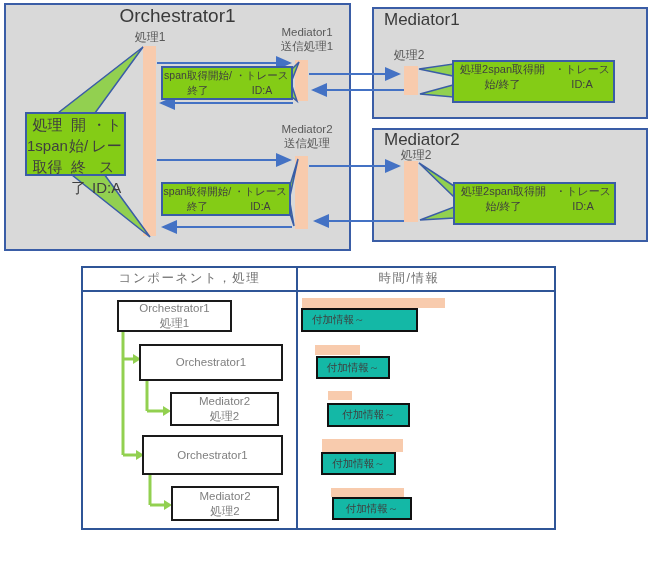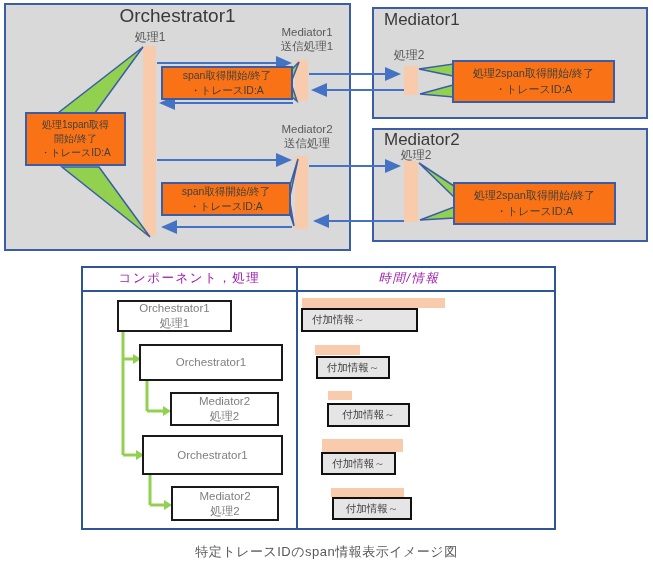--- a/index.html
+++ b/index.html
@@ -24,58 +24,58 @@
   .med1-proc2-label { left:389px; top:47px; width:40px; font-size:12px; }
   .med2-proc2-label { left:396px; top:147px; width:40px; font-size:12px; }
 
   .lifebar { position:absolute; background:#f8cbad; z-index:2; }
   .proc1-bar { left:143px; top:46px; width:13px; height:190px; }
   .m1send-bar { left:295px; top:60px; width:13px; height:41px; }
   .m2send-bar { left:295px; top:156px; width:13px; height:73px; }
   .med1-bar { left:404px; top:66px; width:14px; height:29px; }
   .med2-bar { left:404px; top:161px; width:14px; height:61px; }
 
-  .gcallout { position:absolute; background:#f97316; border:2px solid #3a5da6; z-index:6;
-              color:#3f3f3f; text-align:center; display:flex; flex-direction:column; justify-content:center; }
+  .gcallout { position:absolute; background:#84cc16; border:2px solid #3a5da6; z-index:6;
+              color:#3f3f3f; text-align:center; display:flex; flex-direction:row; justify-content:center; }
   .gcallout div { line-height:1.4; }
   .gbox-a { left:161px; top:66px; width:132px; height:34px; font-size:10.5px; }
   .gbox-b { left:161px; top:182px; width:130px; height:34px; font-size:10.5px; }
-  .gbox-c { left:25px; top:112px; width:101px; height:54px; font-size:10px; }
+  .gbox-c { left:25px; top:112px; width:101px; height:64px; font-size:15px; }
   .gbox-d { left:452px; top:60px; width:163px; height:43px; font-size:11px; }
   .gbox-e { left:453px; top:182px; width:163px; height:43px; font-size:11px; }
 
   
   .overlay { position:absolute; left:0; top:0; z-index:5; pointer-events:none; }
 
   
   .table-box { position:absolute; left:81px; top:266px; width:475px; height:264px; border:2px solid #2f5597; background:#fff; z-index:1; }
   .tbl-divider { position:absolute; left:296px; top:268px; width:2px; height:260px; background:#2f5597; z-index:2; }
   .tbl-header-line { position:absolute; left:83px; top:290px; width:473px; height:2px; background:#2f5597; z-index:2; }
   .tbl-header { position:absolute; top:267px; height:23px; line-height:23px; text-align:center; font-size:12.5px;
-                color:#a21caf; letter-spacing:1.5px; z-index:3;border-radius:10px; }
+                color:#737373; letter-spacing:1.5px; z-index:3;border-radius:10px; }
   .tbl-header-left { left:83px; width:213px; }
-  .tbl-header-right { left:298px; width:222px;font-style:italic; }
+  .tbl-header-right { left:298px; width:222px; }
 
   .tree-box { position:absolute; background:#fff; border:2px solid #1a1a1a; color:#7f7f7f; font-size:11.5px;
               text-align:center; display:flex; flex-direction:column; justify-content:center; z-index:6; }
   .tree-box div { line-height:1.3; white-space:nowrap; }
   .t1 { left:117px; top:300px; width:115px; height:32px; }
   .t2 { left:139px; top:344px; width:144px; height:37px; }
   .t3 { left:170px; top:392px; width:109px; height:34px; }
   .t4 { left:142px; top:435px; width:141px; height:40px; }
   .t5 { left:171px; top:486px; width:108px; height:35px; }
 
   .span-bar { position:absolute; background:#f8cbad; z-index:4; }
   .b1 { left:302px; top:298px; width:143px; height:10px; }
   .b2 { left:315px; top:345px; width:45px; height:10px; }
   .b3 { left:328px; top:391px; width:24px; height:9px; }
   .b4 { left:322px; top:439px; width:81px; height:13px; }
   .b5 { left:331px; top:488px; width:73px; height:9px; }
 
-  .info-box { position:absolute; background:#e5e5e5; border:2px solid #111; color:#3f3f3f; font-size:10.5px;
+  .info-box { position:absolute; background:#14b8a6; border:2px solid #111; color:#3f3f3f; font-size:10.5px;
               display:flex; align-items:center; z-index:6; white-space:nowrap; }
   .i1 { left:301px; top:308px; width:117px; height:24px; padding-left:9px; }
   .i2 { left:316px; top:356px; width:74px; height:23px; justify-content:center; }
   .i3 { left:327px; top:403px; width:83px; height:24px; justify-content:center; }
   .i4 { left:321px; top:452px; width:75px; height:23px; justify-content:center; }
   .i5 { left:332px; top:497px; width:80px; height:23px; justify-content:center; }
 
   .caption { position:absolute; left:0; top:543px; width:653px; text-align:center; font-size:13px;
              color:#595959; letter-spacing:0.5px; z-index:3; }
 </style>
@@ -208,15 +208,14 @@
   <div class="span-bar b3"></div>
   <div class="span-bar b4"></div>
   <div class="span-bar b5"></div>
 
   <div class="info-box i1">付加情報～</div>
   <div class="info-box i2">付加情報～</div>
   <div class="info-box i3">付加情報～</div>
   <div class="info-box i4">付加情報～</div>
   <div class="info-box i5">付加情報～</div>
 
-  <div class="caption">特定トレースIDのspan情報表示イメージ図</div>
 
 </div>
 
 </body></html>

